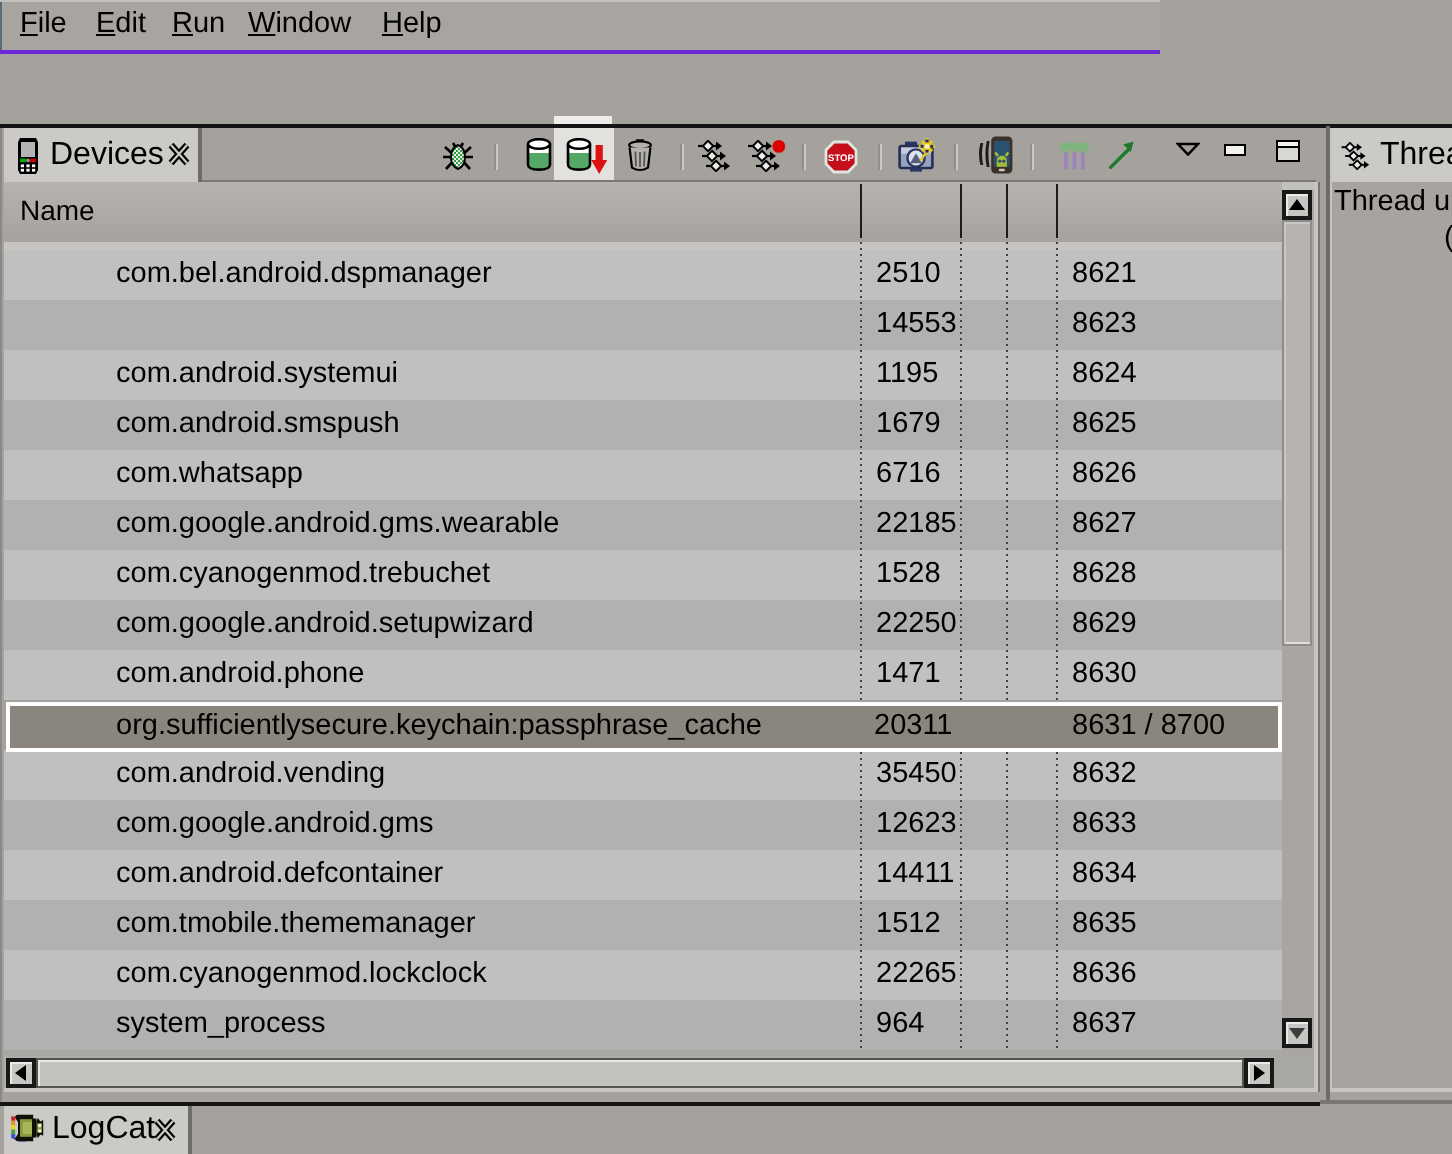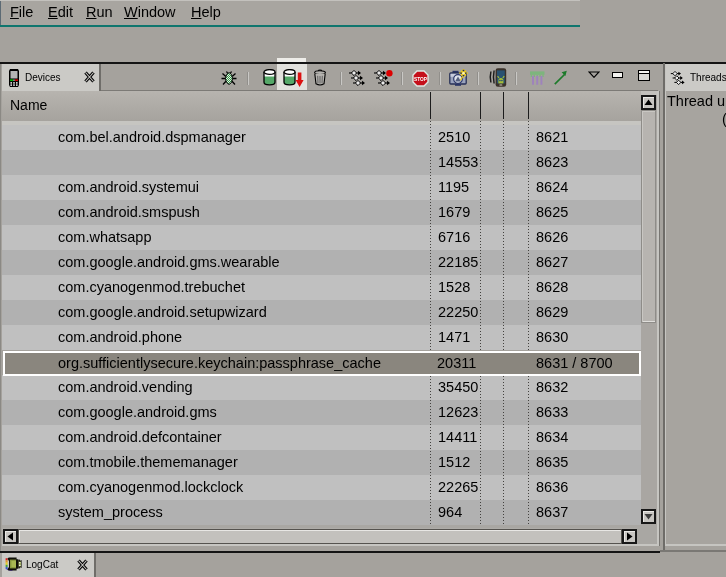--- a/index.html
+++ b/index.html
@@ -5,28 +5,28 @@
 body{position:relative;background:#a5a29d;font-family:"Liberation Sans",sans-serif;font-size:14.5px;color:#000}
 .abs{position:absolute}
 .mi{position:absolute;top:5px;line-height:15px}
 .mi u{text-decoration:underline}
 .row{position:absolute;left:2px;width:639px;height:25px;line-height:25px}
 .rl{background:#c0c0c0}
 .rd{background:#b1b1b1}
 .nm{position:absolute;left:56px;top:0;white-space:nowrap}
 .pid{position:absolute;left:436px;top:0}
 .prt{position:absolute;left:534px;top:0}
-.tab{font-size:10px}
+.tab{font-size:16px}
 .sep{position:absolute;top:72px;width:2px;height:13px;background:#c9c8c5;border-left:1px solid #918f8b}
 .dot{position:absolute;top:121px;height:406px;width:1px;background-image:repeating-linear-gradient(180deg,#44423f 0 1px,transparent 1px 3px)}
 .btn{position:absolute;background:#c8c6c2;border:2px solid #181818;box-shadow:inset 1px 1px 0 #ebeae7}
 </style></head>
 <body>
 
-<div class="abs" style="left:0;top:0;width:580px;height:27px;border-bottom:2px solid #0f766e;background:#a8a5a0;box-shadow:inset 0 1px 0 #c3c1bd,inset 1px 0 0 #5c6a74">
+<div class="abs" style="left:0;top:0;width:580px;height:27px;border-bottom:2px solid #6d28d9;background:#a8a5a0;box-shadow:inset 0 1px 0 #c3c1bd,inset 1px 0 0 #5c6a74">
   <span class="mi" style="left:10px"><u>F</u>ile</span>
   <span class="mi" style="left:48px"><u>E</u>dit</span>
   <span class="mi" style="left:86px"><u>R</u>un</span>
   <span class="mi" style="left:124px"><u>W</u>indow</span>
   <span class="mi" style="left:191px"><u>H</u>elp</span>
 </div>
 
 <div class="abs" style="left:0;top:62px;width:726px;height:2px;background:#141414"></div>
 <div class="abs" style="left:0;top:64px;width:1px;height:487px;background:#8b8984"></div>
 

